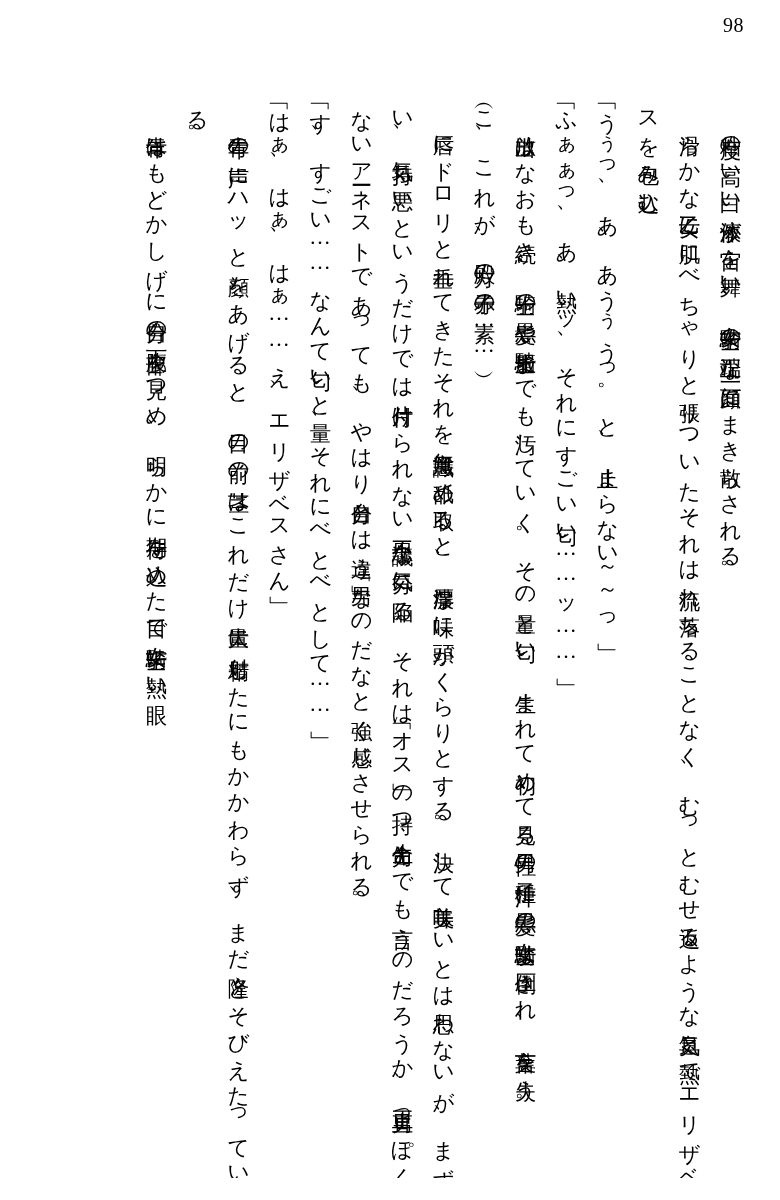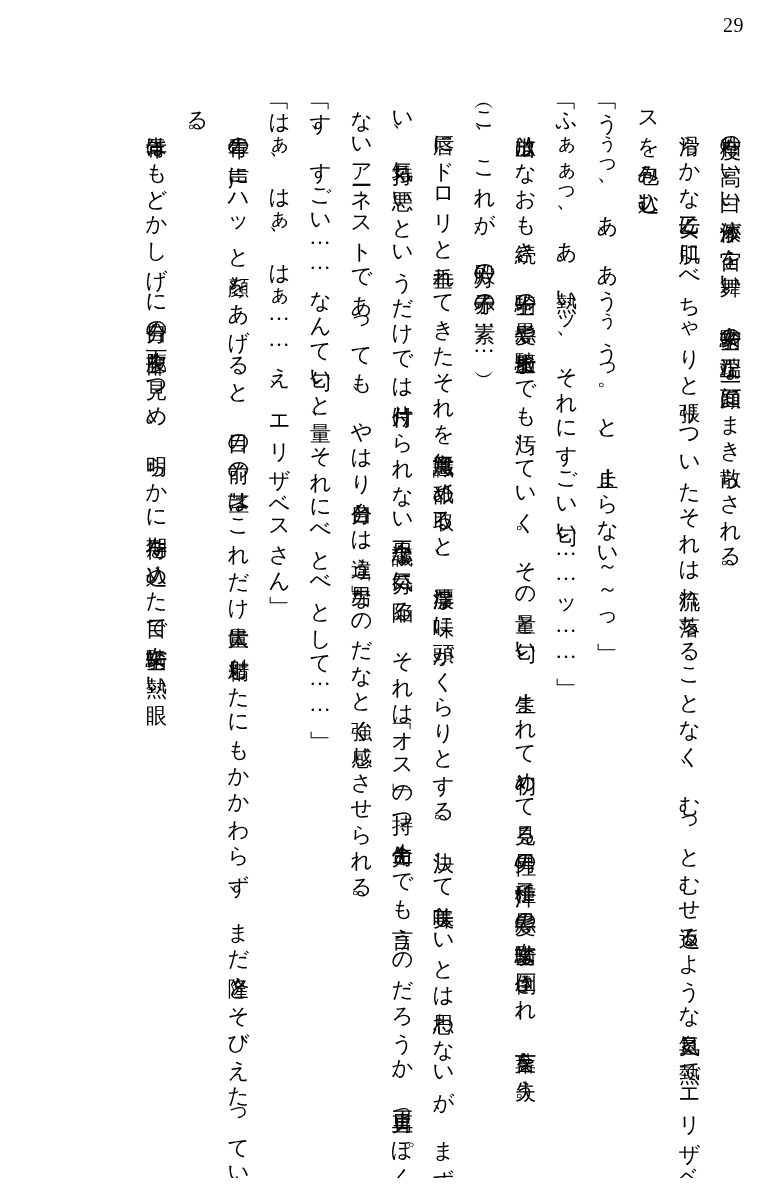--- a/index.html
+++ b/index.html
@@ -62,21 +62,21 @@
     text-indent: 0;
     white-space: normal;
     word-break: break-all;
   }
 </style>
 </head>
 <body>
 
 <div id="page">
 
-  <div id="page-number">29</div>
+  <div id="page-number">98</div>
 
   <div id="text-body">
     <p class="para">　粘度の高い白い液体が宙を舞い、女騎士の端正な顔一面にまき散らされる。</p>
     <p class="para">　滑らかな乙女に肌にべちゃりと張りついたそれは流れ落ちることなく、むっとむせ返るような臭気と熱でエリザベスを包み込む。</p>
     <p class="para">「うぅっ、あ、あうぅうっ。と、止まらない～～っ」</p>
     <p class="para">「ふぁぁっ、あ、熱いッ、それにすごい匂い……ッ……」</p>
     <p class="para">　放出はなおも続き、騎士の黒髪や騎士服までも汚していく。その量と匂い、生まれて初めて見る男性の子種汁に黒髪の女騎士は圧倒され、言葉を失う。</p>
     <p class="para">（こ、これが、殿方の赤子の素……）</p>
     <p class="para">　唇にドロリと垂れてきたそれを無意識に舐め取ると、濃厚な味に頭がくらりとする。決して美味しいとは思わないが、まずい、気持ち悪いというだけでは片付けられない不思議な気分に陥る。それは「オス」の持つ生命力とでも言うのだろうか、正直男っぽくないアーネストであっても、やはり自分とは違う「男」なのだなと強く感じさせられる。</p>
     <p class="para">「す、すごい……なんて匂いと量、それにべとべとして……」</p>

